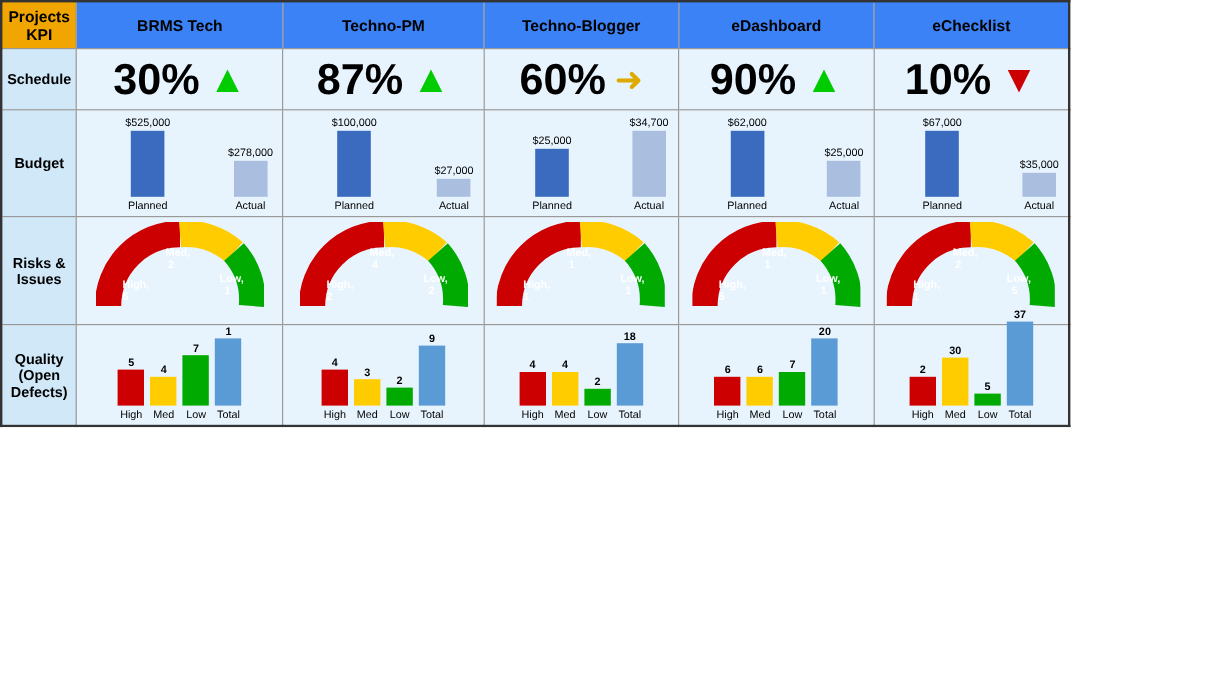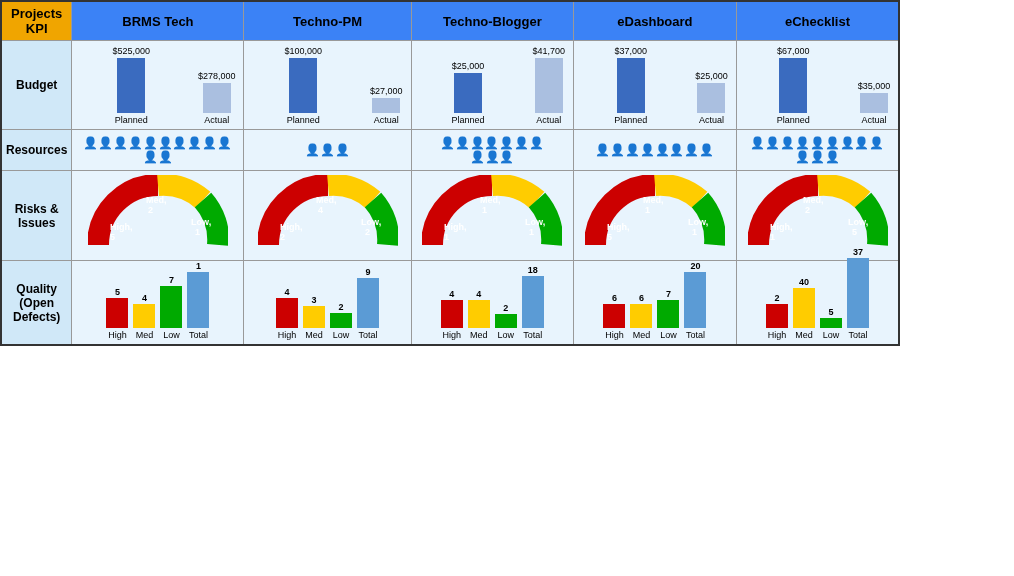--- a/index.html
+++ b/index.html
@@ -157,20 +157,48 @@
       <th class="header-kpi">Projects KPI</th>
       <th class="header-project">BRMS Tech</th>
       <th class="header-project">Techno-PM</th>
       <th class="header-project">Techno-Blogger</th>
       <th class="header-project">eDashboard</th>
       <th class="header-project">eChecklist</th>
     </tr>
   </thead>
   <tbody>
 
+    <tr>
+      <td class="row-label">Schedule</td>
+
+      <td class="schedule-cell">
+        <span class="schedule-value">30%</span>
+        <span class="arrow" style="color:#00cc00;">▲</span>
+      </td>
+
+      <td class="schedule-cell">
+        <span class="schedule-value">87%</span>
+        <span class="arrow" style="color:#00cc00;">▲</span>
+      </td>
+
+      <td class="schedule-cell">
+        <span class="schedule-value">60%</span>
+        <span class="arrow" style="color:#ddaa00; font-size:28px;">➜</span>
+      </td>
+
+      <td class="schedule-cell">
+        <span class="schedule-value">90%</span>
+        <span class="arrow" style="color:#00cc00;">▲</span>
+      </td>
+
+      <td class="schedule-cell">
+        <span class="schedule-value">10%</span>
+        <span class="arrow" style="color:#cc0000;">▼</span>
+      </td>
+    </tr>
 
     <tr>
       <td class="row-label">Budget</td>
 
       <td class="budget-cell">
         <div class="bar-chart">
           <div class="bar-group">
             <div class="bar-label-top">$525,000</div>
             <div class="bar-rect" style="height:55px;background:#3a6bbf;"></div>
             <div class="bar-label-bottom">Planned</div>
@@ -199,31 +227,31 @@
       </td>
 
       <td class="budget-cell">
         <div class="bar-chart">
           <div class="bar-group">
             <div class="bar-label-top">$25,000</div>
             <div class="bar-rect" style="height:40px;background:#3a6bbf;"></div>
             <div class="bar-label-bottom">Planned</div>
           </div>
           <div class="bar-group">
-            <div class="bar-label-top">$41,700</div>
+            <div class="bar-label-top">$34,700</div>
             <div class="bar-rect" style="height:55px;background:#aabfe0;"></div>
             <div class="bar-label-bottom">Actual</div>
           </div>
         </div>
       </td>
 
       <td class="budget-cell">
         <div class="bar-chart">
           <div class="bar-group">
-            <div class="bar-label-top">$37,000</div>
+            <div class="bar-label-top">$62,000</div>
             <div class="bar-rect" style="height:55px;background:#3a6bbf;"></div>
             <div class="bar-label-bottom">Planned</div>
           </div>
           <div class="bar-group">
             <div class="bar-label-top">$25,000</div>
             <div class="bar-rect" style="height:30px;background:#aabfe0;"></div>
             <div class="bar-label-bottom">Actual</div>
           </div>
         </div>
       </td>
@@ -237,62 +265,20 @@
           </div>
           <div class="bar-group">
             <div class="bar-label-top">$35,000</div>
             <div class="bar-rect" style="height:20px;background:#aabfe0;"></div>
             <div class="bar-label-bottom">Actual</div>
           </div>
         </div>
       </td>
     </tr>
 
-    <tr>
-      <td class="row-label">Resources</td>
-
-      <td class="resources-cell">
-        <div class="person-icons person-green">
-          👤👤👤👤👤👤👤👤👤👤
-        </div>
-        <div class="person-icons person-red">
-          👤👤
-        </div>
-      </td>
-
-      <td class="resources-cell">
-        <div class="person-icons person-green">
-          👤👤👤
-        </div>
-      </td>
-
-      <td class="resources-cell">
-        <div class="person-icons person-green">
-          👤👤👤👤👤👤👤
-        </div>
-        <div class="person-icons person-red">
-          👤👤👤
-        </div>
-      </td>
-
-      <td class="resources-cell">
-        <div class="person-icons person-green">
-          👤👤👤👤👤👤👤👤
-        </div>
-      </td>
-
-      <td class="resources-cell">
-        <div class="person-icons person-green">
-          👤👤👤👤👤👤👤👤👤
-        </div>
-        <div class="person-icons person-red">
-          👤👤👤
-        </div>
-      </td>
-    </tr>
 
     <tr>
       <td class="row-label">Risks &amp; Issues</td>
 
       <td class="risks-cell">
         <svg width="140" height="78" viewBox="0 0 140 78">
 
           <path d="M10,70 A60,60 0 0,1 70,10" stroke="#cc0000" stroke-width="22" fill="none"></path>
           <path d="M70,10 A60,60 0 0,1 115,25" stroke="#ffcc00" stroke-width="22" fill="none"></path>
           <path d="M115,25 A60,60 0 0,1 130,70" stroke="#00aa00" stroke-width="22" fill="none"></path>
@@ -467,21 +453,21 @@
       </td>
 
       <td class="quality-cell">
         <div style="display:flex;align-items:flex-end;justify-content:center;gap:5px;height:75px;">
           <div class="q-bar-group">
             <div class="q-bar-num">2</div>
             <div class="q-bar" style="height:24px;background:#cc0000;"></div>
             <div class="q-bar-lbl">High</div>
           </div>
           <div class="q-bar-group">
-            <div class="q-bar-num">40</div>
+            <div class="q-bar-num">30</div>
             <div class="q-bar" style="height:40px;background:#ffcc00;"></div>
             <div class="q-bar-lbl">Med</div>
           </div>
           <div class="q-bar-group">
             <div class="q-bar-num">5</div>
             <div class="q-bar" style="height:10px;background:#00aa00;"></div>
             <div class="q-bar-lbl">Low</div>
           </div>
           <div class="q-bar-group">
             <div class="q-bar-num">37</div>

